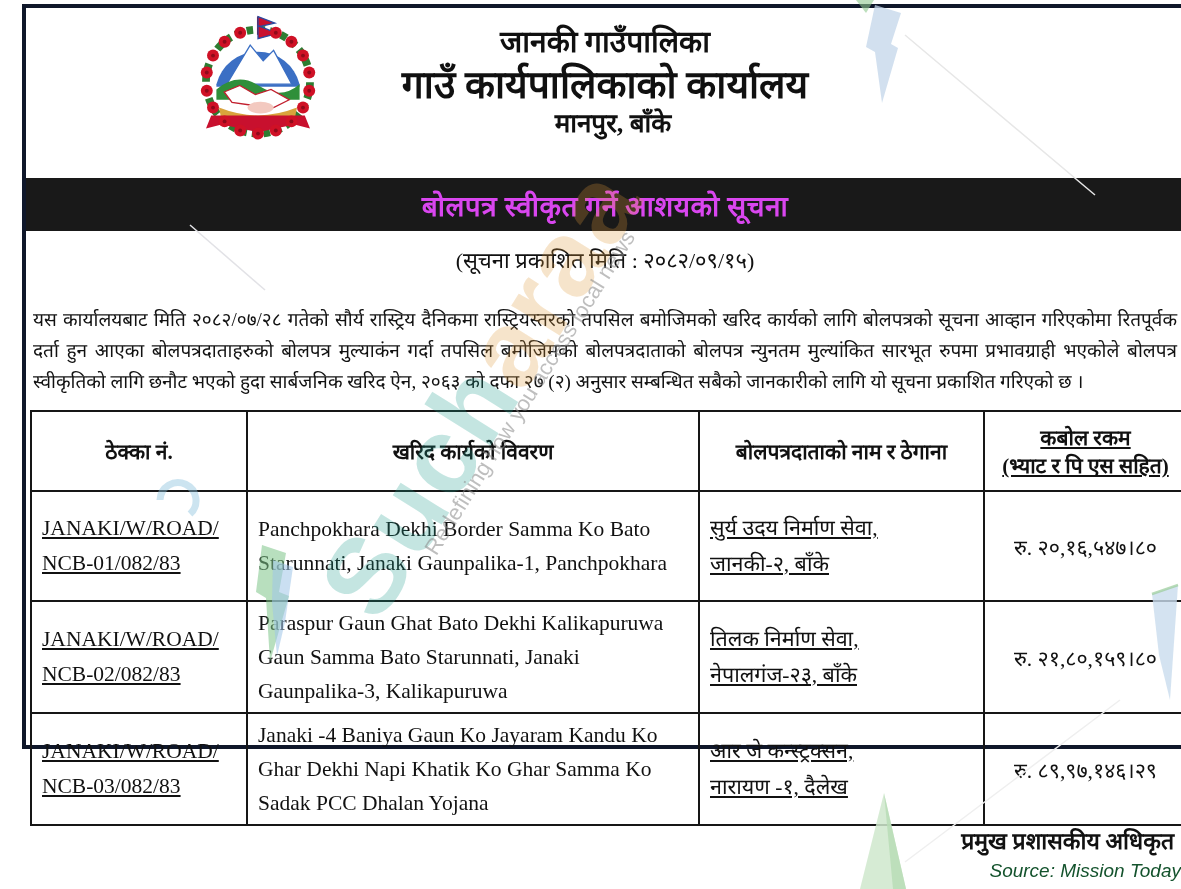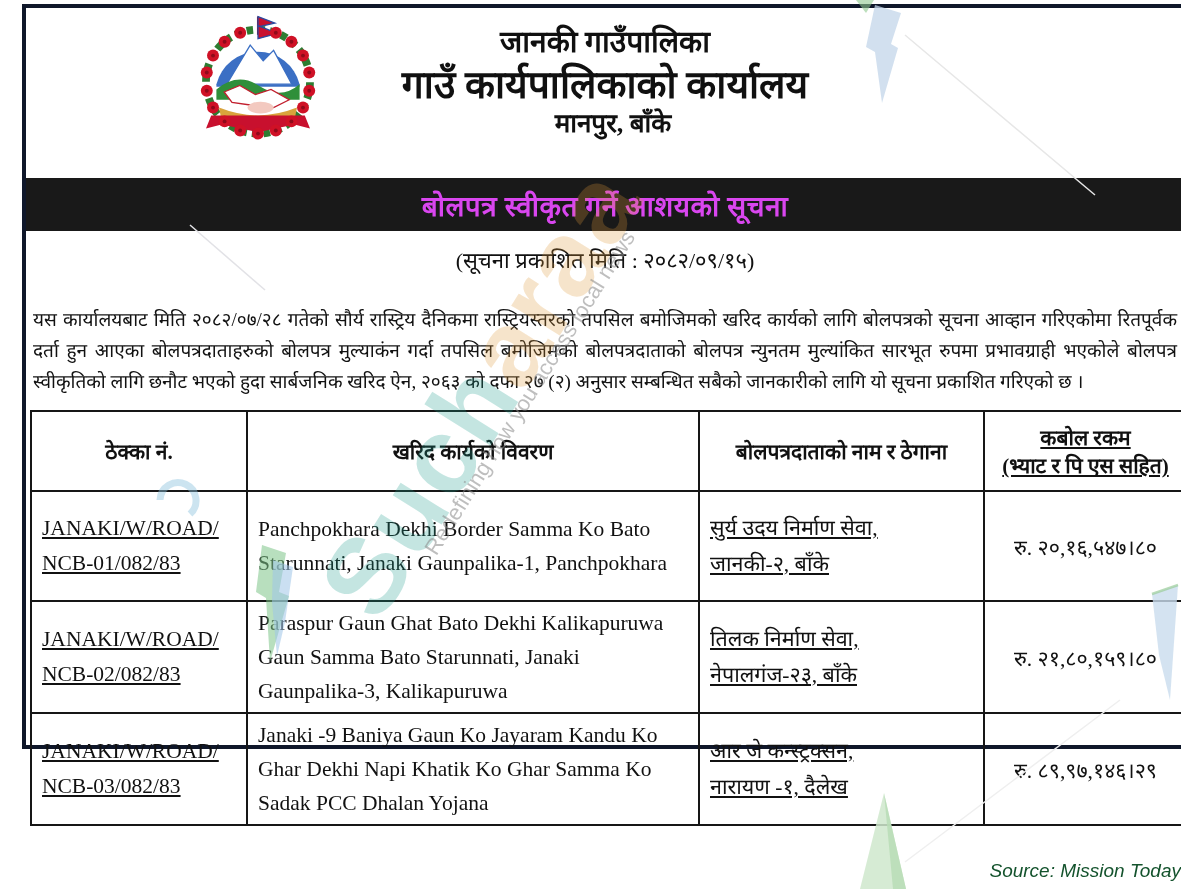--- a/index.html
+++ b/index.html
@@ -177,28 +177,29 @@
       <td class="c-contract pre">JANAKI/W/ROAD/
 NCB-02/082/83</td>
       <td class="c-desc">Paraspur Gaun Ghat Bato Dekhi Kalikapuruwa Gaun Samma Bato Starunnati, Janaki Gaunpalika-3, Kalikapuruwa</td>
       <td class="c-bidder pre">तिलक निर्माण सेवा,
 नेपालगंज-२३, बाँके</td>
       <td class="c-amount">रु. २१,८०,१५९।८०</td>
     </tr>
     <tr>
       <td class="c-contract pre">JANAKI/W/ROAD/
 NCB-03/082/83</td>
-      <td class="c-desc">Janaki -9 Baniya Gaun Ko Jayaram Kandu Ko Ghar Dekhi Napi Khatik Ko Ghar Samma Ko Sadak PCC Dhalan Yojana</td>
+      <td class="c-desc">Janaki -4 Baniya Gaun Ko Jayaram Kandu Ko Ghar Dekhi Napi Khatik Ko Ghar Samma Ko Sadak PCC Dhalan Yojana</td>
       <td class="c-bidder pre">आर जे कन्स्ट्रक्सन,
 नारायण -१, दैलेख</td>
       <td class="c-amount">रु. ८९,९७,१४६।२९</td>
     </tr>
   </tbody>
     </table>
 
+  <div class="signatory">प्रमुख प्रशासकीय अधिकृत</div>
 </div>
 
 <div class="sourceline">Source: Mission Today</div>
 
 <div class="wm-layer">
   <svg width="1181" height="889" viewBox="0 0 1181 889" style="position:absolute;left:0;top:0;">
 
     <line x1="905" y1="35" x2="1095" y2="195" stroke="#e7e7e7" stroke-width="1.5"></line>
     <line x1="190" y1="225" x2="265" y2="290" stroke="#e2e2e6" stroke-width="1.5"></line>
     <line x1="905" y1="862" x2="1120" y2="700" stroke="#efefef" stroke-width="1.5"></line>

